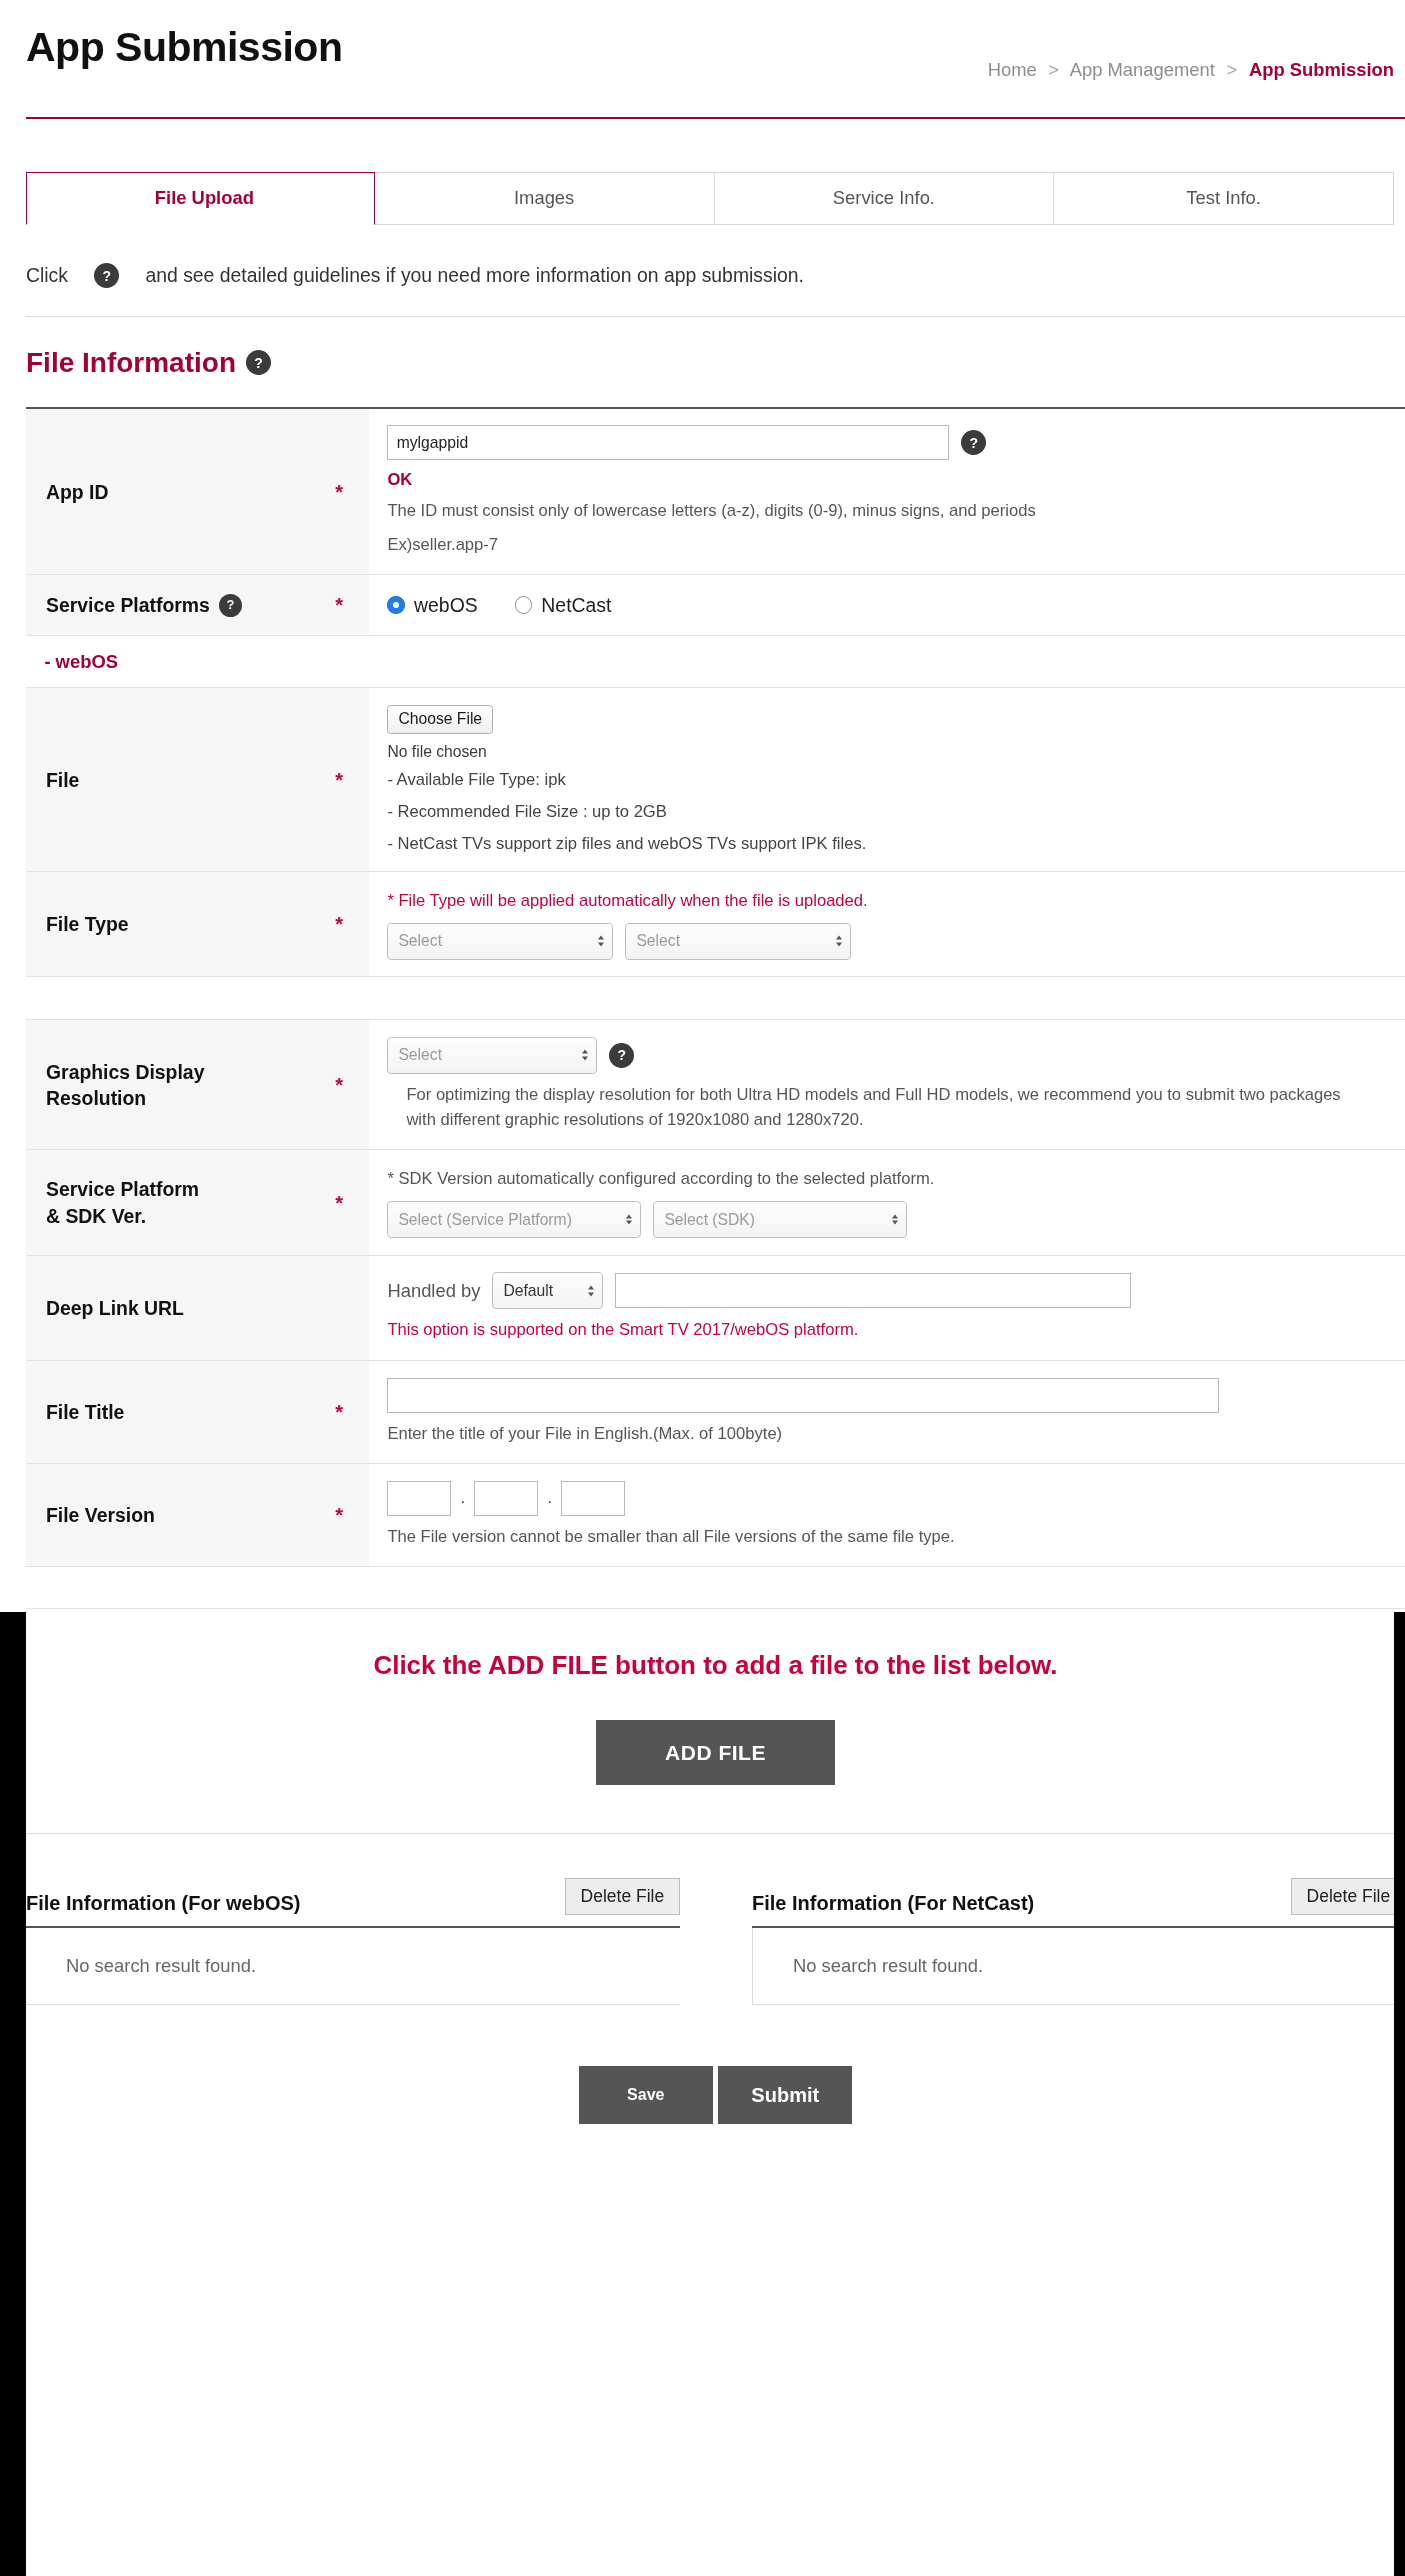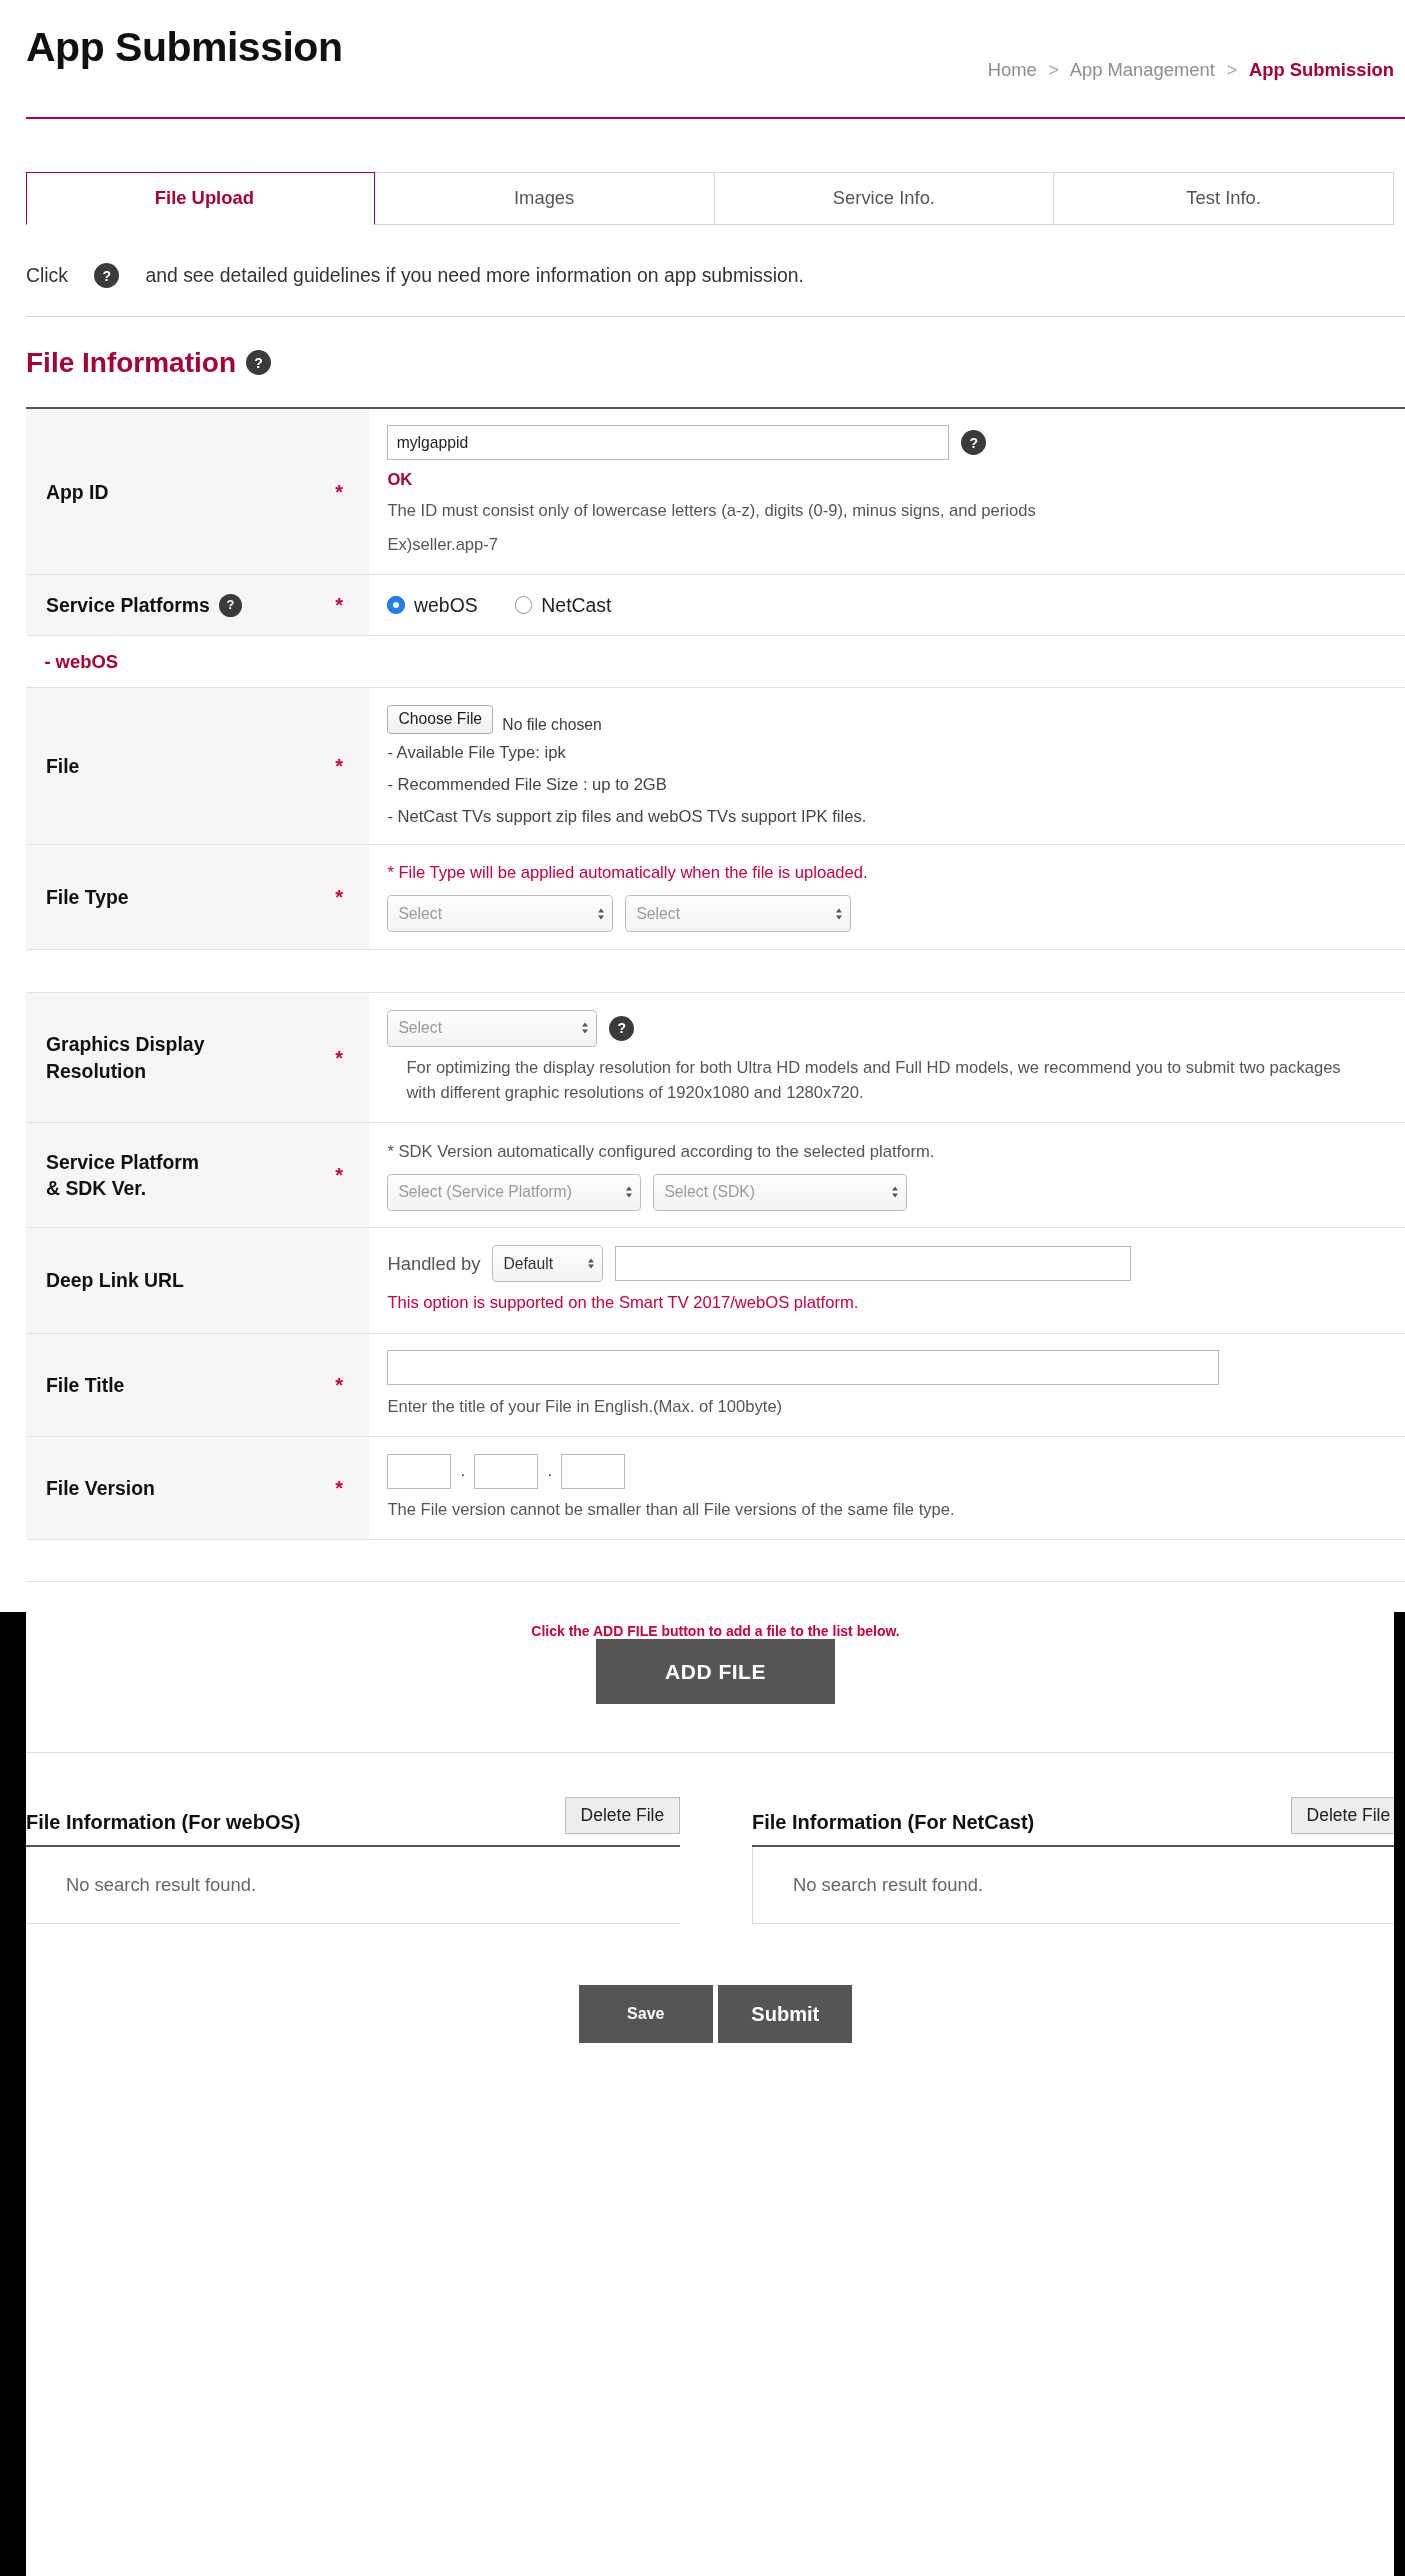--- a/index.html
+++ b/index.html
@@ -247,21 +247,21 @@
     border-right:3.7px solid transparent;
   }
   .sel .arrows i.up   { border-bottom:4.6px solid #555; }
   .sel .arrows i.down { border-top:4.6px solid #555; }
   .sel.w245 { width:226px; }
   .sel.w228 { width:210px; }
   .sel.w275 { width:254px; }
   .sel.w120 { width:111px; }
 
   
-  .filepick { display:flex; align-items:flex-end; gap:9.2px; }
+  .filepick { display:flex; align-items:flex-start; gap:9.2px;flex-direction:column; }
   .choose-btn {
     height:29px;
     padding:0 10px;
     border:0.9px solid #adadad;
     border-radius:3.7px;
     background:linear-gradient(#fefefe,#efefef);
     font-size:15.7px;
     color:#1b1b1b;
     display:inline-flex; align-items:center;
     font-family:"Liberation Sans", sans-serif;
@@ -278,22 +278,23 @@
   .addfile-block {
     margin:0 0 0 26px;
     width:1379px;
     padding:41px 0 48px 0;
     text-align:center;
     background:#fff;
     border-bottom:0.9px solid #dddddd;
   }
   .addfile-msg {
     color:#c8003c;
-    font-size:14px;
-    font-weight:bold;
+    font-size:26px;
+    font-weight:bold;
+    margin-bottom:39px;
   }
   .btn-dark {
     display:inline-flex;
     align-items:center;
     justify-content:center;
     background:#555555;
     color:#fff;
     font-size:21px;
     font-weight:bold;
     border:none;

